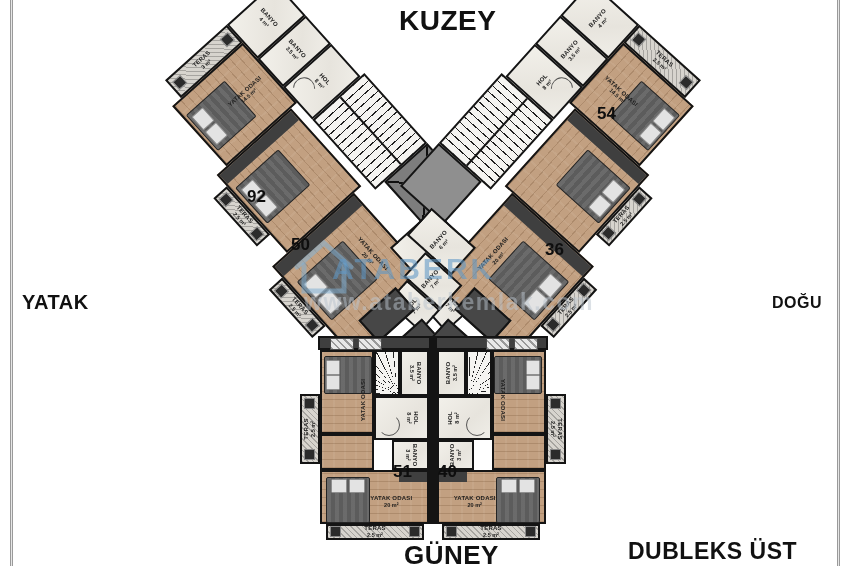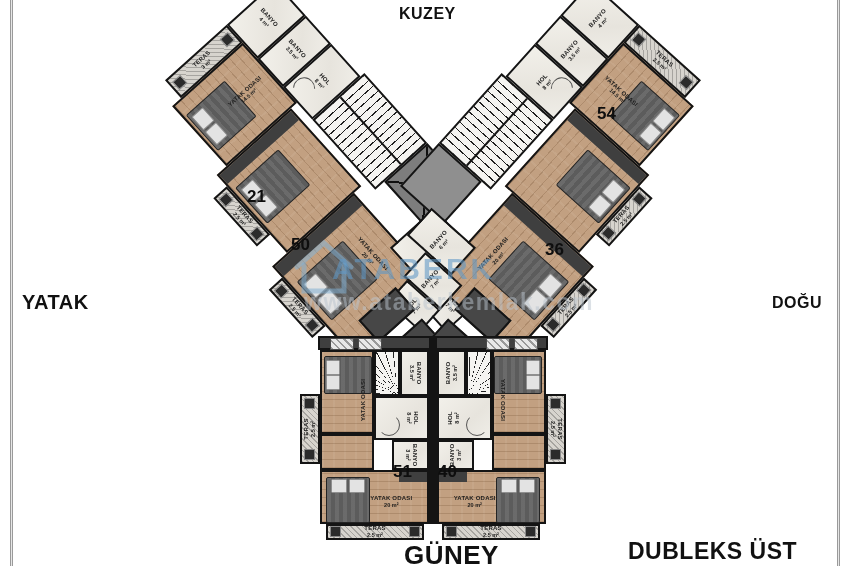--- a/index.html
+++ b/index.html
@@ -70,21 +70,21 @@
   .wm-url{font-size:23px;font-weight:bold;letter-spacing:1.5px;color:rgba(185,195,205,.50);margin-left:16px;}
 </style>
 </head>
 <body>
 
 <div class="screen">
 
   <div class="edge" style="left:10px"></div>
   <div class="edge" style="left:837px"></div>
 
-  <div class="big" style="left:399px;top:5px;font-size:16px">KUZEY</div>
+  <div class="big" style="left:399px;top:5px;font-size:28px">KUZEY</div>
   <div class="big" style="left:22px;top:291px;font-size:20px">YATAK</div>
   <div class="big" style="left:772px;top:294px;font-size:16px">DOĞU</div>
   <div class="big" style="left:404px;top:540px;font-size:26px">GÜNEY</div>
   <div class="big" style="left:628px;top:538px;font-size:23px">DUBLEKS ÜST KAT</div>
 
   <div class="wing" style="left:212px;top:-3px;width:235px;height:375px;transform:rotate(-42deg);">
     <div class="room hatch tq teras-h" style="left:65px;top:0;width:83px;height:24px">
       <div class="rlabel">
           <span class="n">TERAS</span>
           <span class="a">3 m²</span>
@@ -378,21 +378,21 @@
         </div>
     </div>
     <div class="room hatch tq teras-v" style="left:228px;top:58px;width:20px;height:70px">
       <div class="rlabel v">
           <span class="n">TERAS</span>
           <span class="a">2.5 m²</span>
         </div>
     </div>
   </div>
 
-  <div class="unum" style="left:247px;top:187px">21</div>
+  <div class="unum" style="left:247px;top:187px">92</div>
   <div class="unum" style="left:291px;top:235px">50</div>
   <div class="unum" style="left:597px;top:104px">54</div>
   <div class="unum" style="left:545px;top:240px">36</div>
   <div class="unum" style="left:393px;top:462px">51</div>
   <div class="unum" style="left:438px;top:462px">40</div>
 
   <div class="wm" style="left:291px;top:235px;width:66px;height:64px">
     <svg width="66" height="64" viewBox="0 0 66 64">
       <path d="M6 32 L33 8 L60 32" fill="none" stroke="rgba(130,175,210,.55)" stroke-width="5" stroke-linecap="round"></path>
       <path d="M13 30 V56 H53 V30" fill="none" stroke="rgba(130,175,210,.55)" stroke-width="5" stroke-linecap="round"></path>

